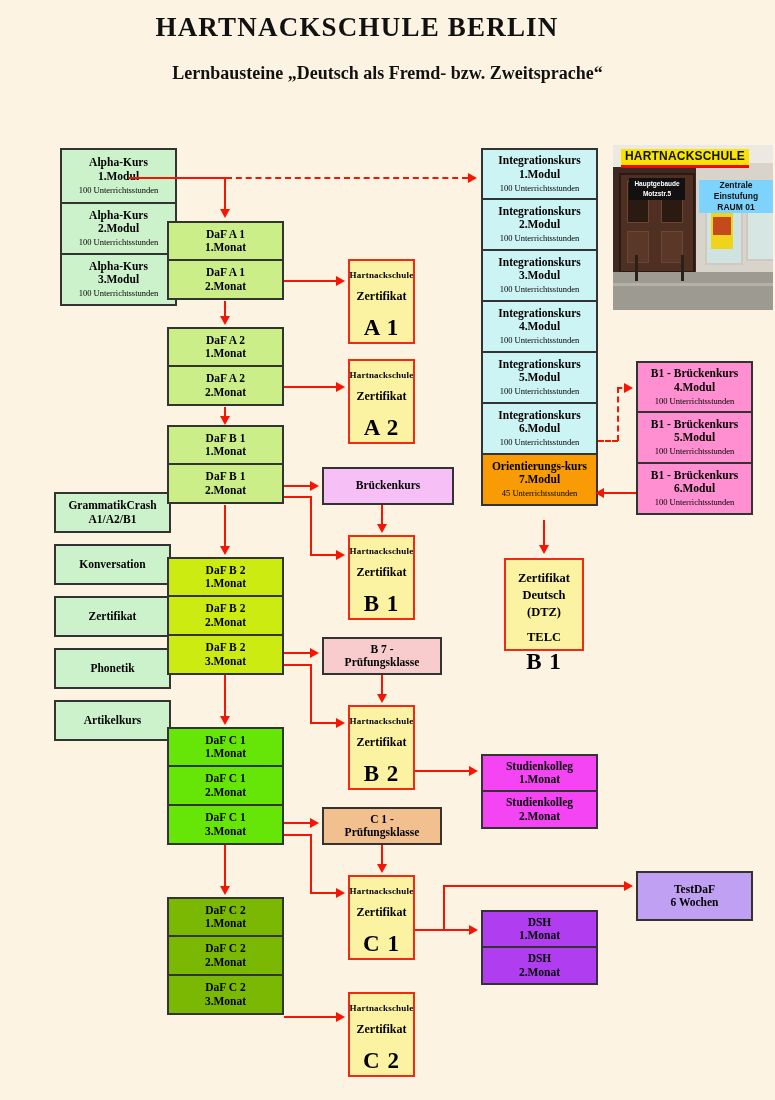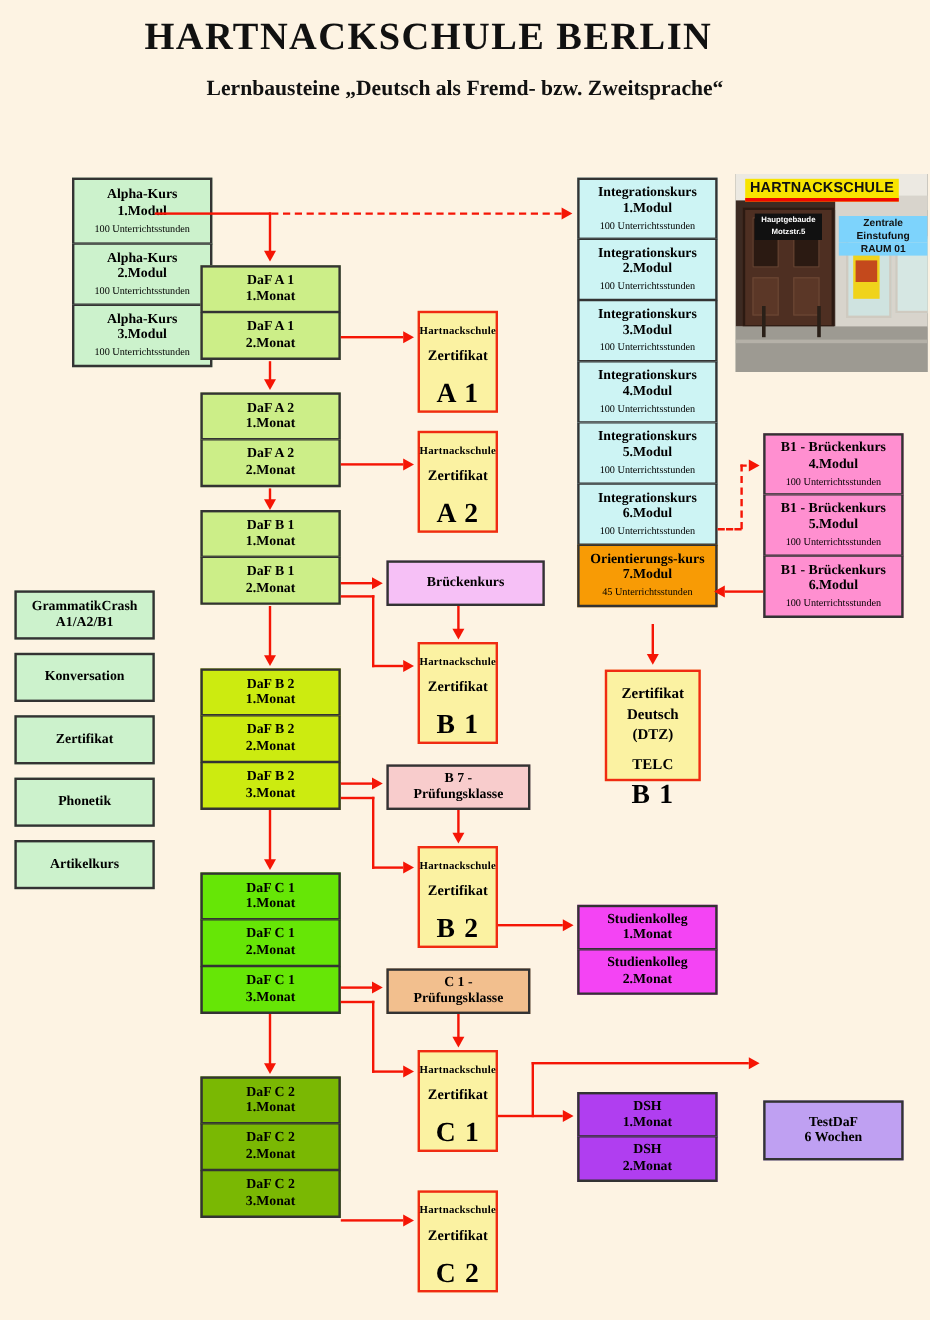--- a/index.html
+++ b/index.html
@@ -9,21 +9,21 @@
     font-family:"Liberation Serif", serif;
     overflow:hidden;
     position:relative;
   }
   #stage{position:absolute;left:0;top:0;width:775px;height:1100px;}
 
   
   .title{
     position:absolute;left:0;top:12px;width:714px;text-align:center;
     font-family:"Liberation Serif", serif;
-    font-size:32px;font-weight:bold;letter-spacing:1.2px;color:#111;
+    font-size:27px;font-weight:bold;letter-spacing:1.2px;color:#111;
   }
   .subtitle{
     position:absolute;left:0;top:63px;width:775px;text-align:center;
     font-family:"Liberation Serif", serif;
     font-size:18px;font-weight:bold;color:#111;
   }
 
   
   .box{
     position:absolute;box-sizing:border-box;
@@ -36,21 +36,21 @@
   .box .hrs{font-size:8.5px;font-weight:normal;margin-top:3px;}
 
   .grp{position:absolute;}
   .grp .box{position:relative;left:auto;top:auto;}
 
   
   .stack > .box + .box{border-top-width:1px;margin-top:-1px;}
 
   
   .c-alpha{background:#ccf2cc;}
-  .c-side{background:#ccf2cc;}
+  .c-side{background:#ccf2cc;margin-left:42px;}
   .c-dafA{background:#ccee88;}
   .c-dafB2{background:#cceb10;}
   .c-dafC1{background:#66e606;}
   .c-dafC2{background:#7ab803;}
   .c-integ{background:#cdf4f4;}
   .c-orient{background:#f89b05;}
   .c-bruecke{background:#ff8fd0;}
   .c-bkurs{background:#f6c0f6;}
   .c-pruef-b2{background:#f8cccc;}
   .c-pruef-c1{background:#f2bf8e;}
@@ -363,21 +363,21 @@
     <div class="box c-dsh" style="width:117px;height:38px;">
       <div class="l1">DSH</div>
       <div class="l2">1.Monat</div>
     </div>
     <div class="box c-dsh" style="width:117px;height:38px;">
       <div class="l1">DSH</div>
       <div class="l2">2.Monat</div>
     </div>
   </div>
 
-  <div class="box c-testdaf" style="left:636px;top:871px;width:117px;height:50px;margin-top:46px;">
+  <div class="box c-testdaf" style="left:636px;top:871px;width:117px;height:50px;">
     <div class="l1">TestDaF</div>
     <div class="l2">6 Wochen</div>
   </div>
 
   <div class="photo">
     <div class="ph-sky"></div>
     <div class="ph-wall-r"></div>
     <div class="ph-wall-l"></div>
     <div class="ph-door">
       <div class="ph-dglass" style="left:6px;top:6px;width:20px;height:40px;"></div>

